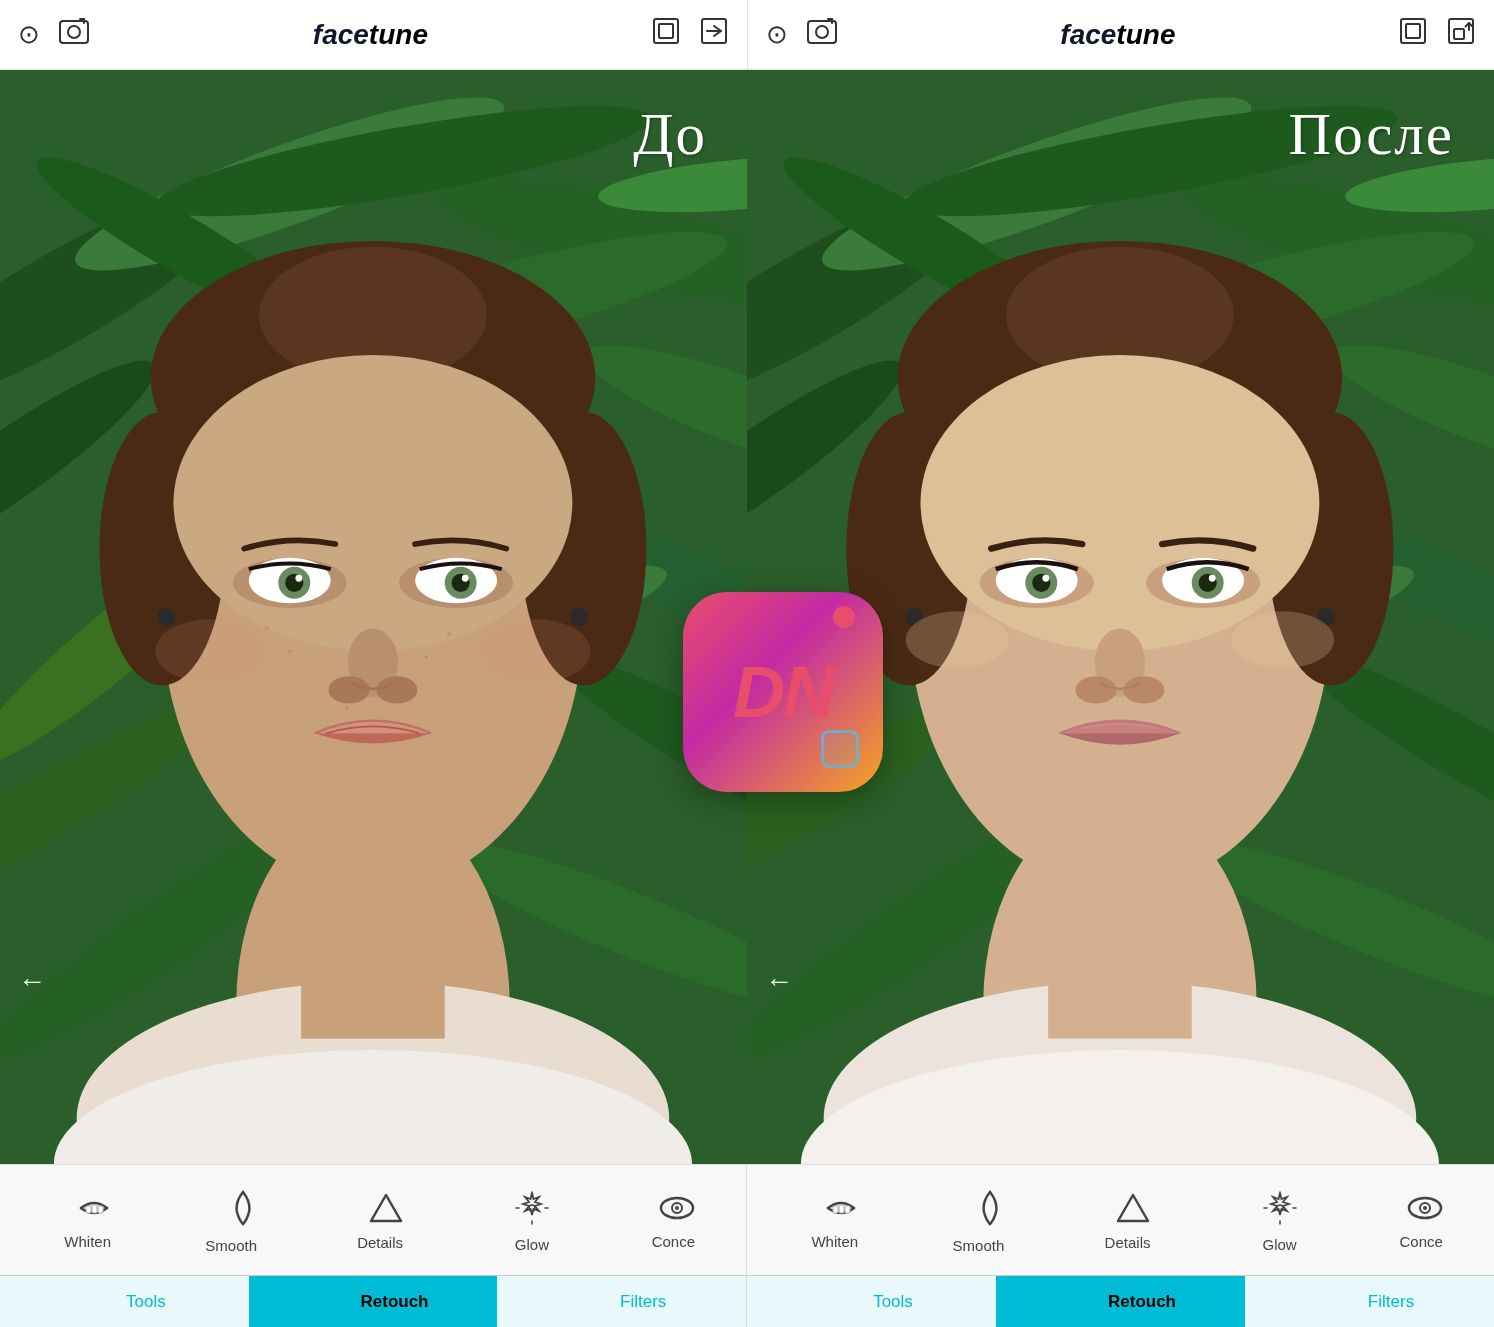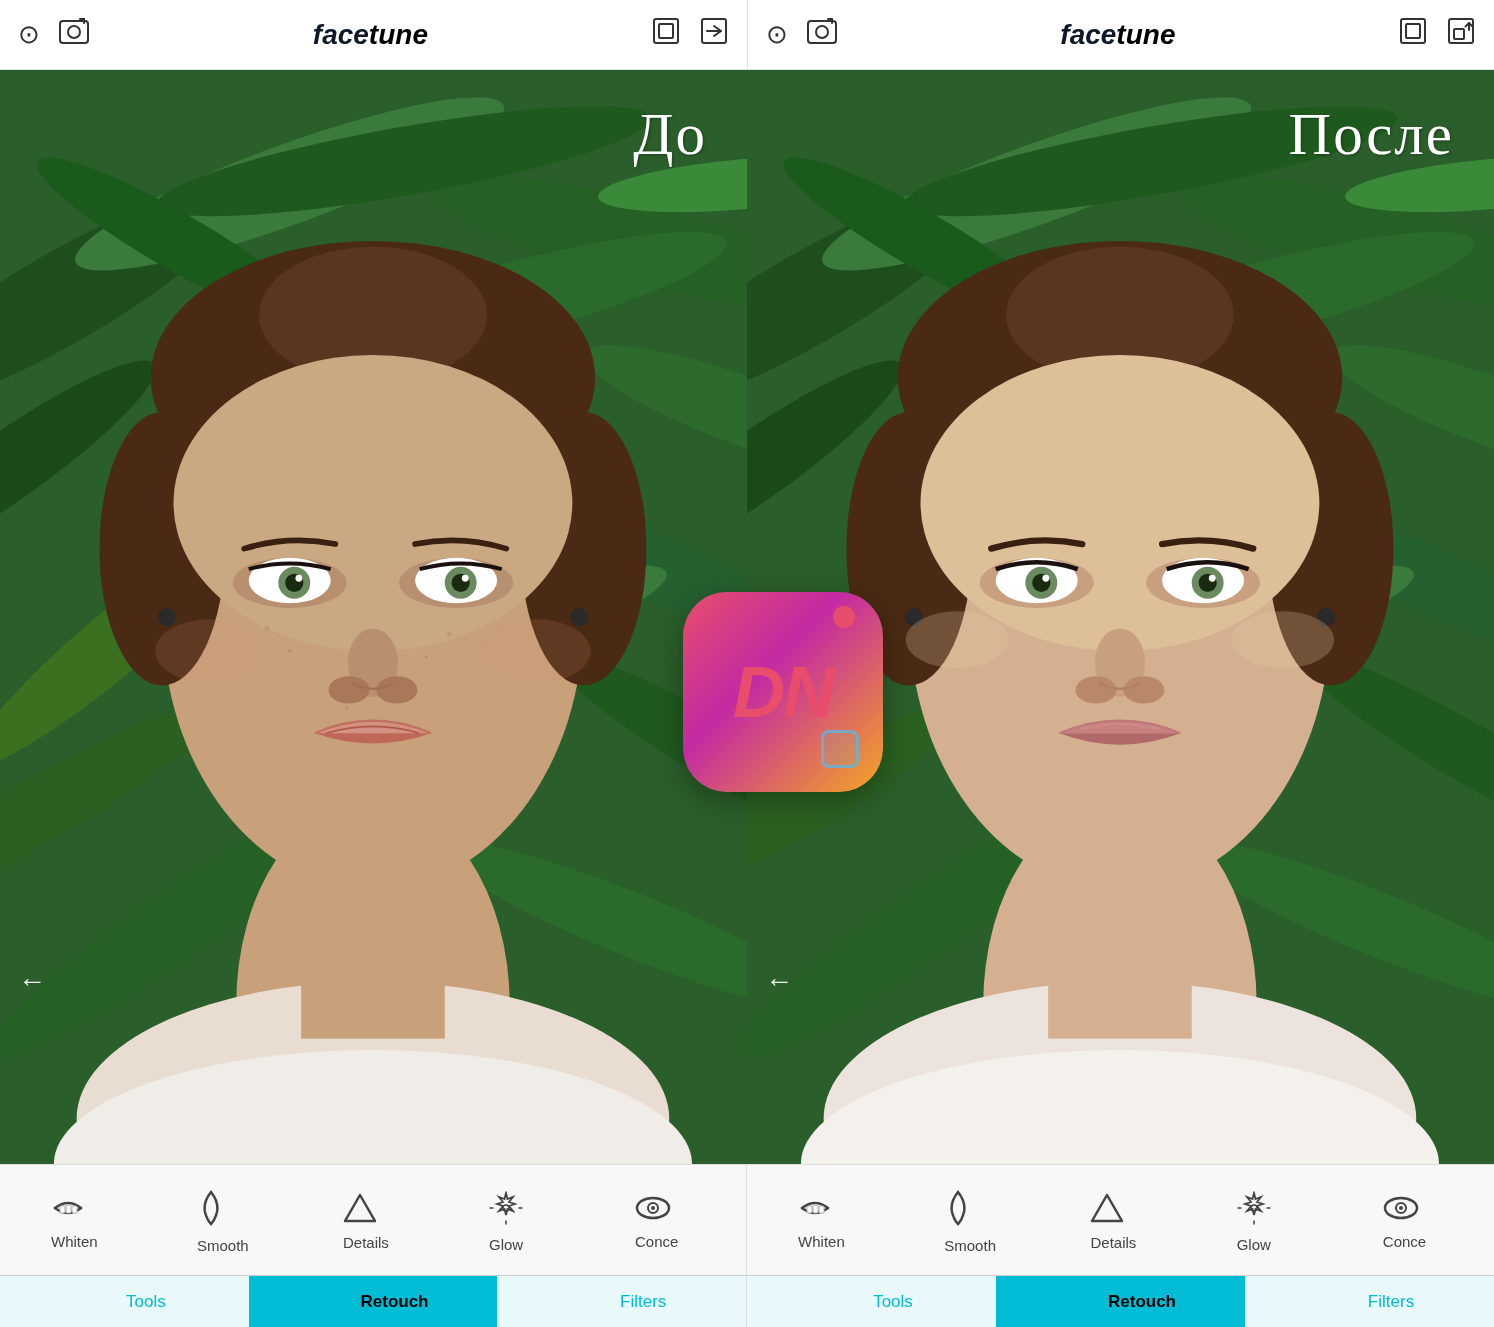--- a/index.html
+++ b/index.html
@@ -165,21 +165,21 @@
       display: flex;
       align-items: center;
       justify-content: space-around;
       padding: 12px 8px 8px;
       background: #f8f8f8;
       height: 110px;
     }
     .tool-item {
       display: flex;
       flex-direction: column;
-      align-items: flex-start;
+      align-items: flex-end;
       gap: 6px;
       cursor: pointer;
       min-width: 60px;
     }
     .tool-icon {
       font-size: 30px;
       color: #444;
       line-height: 1;
     }
     .tool-label {

